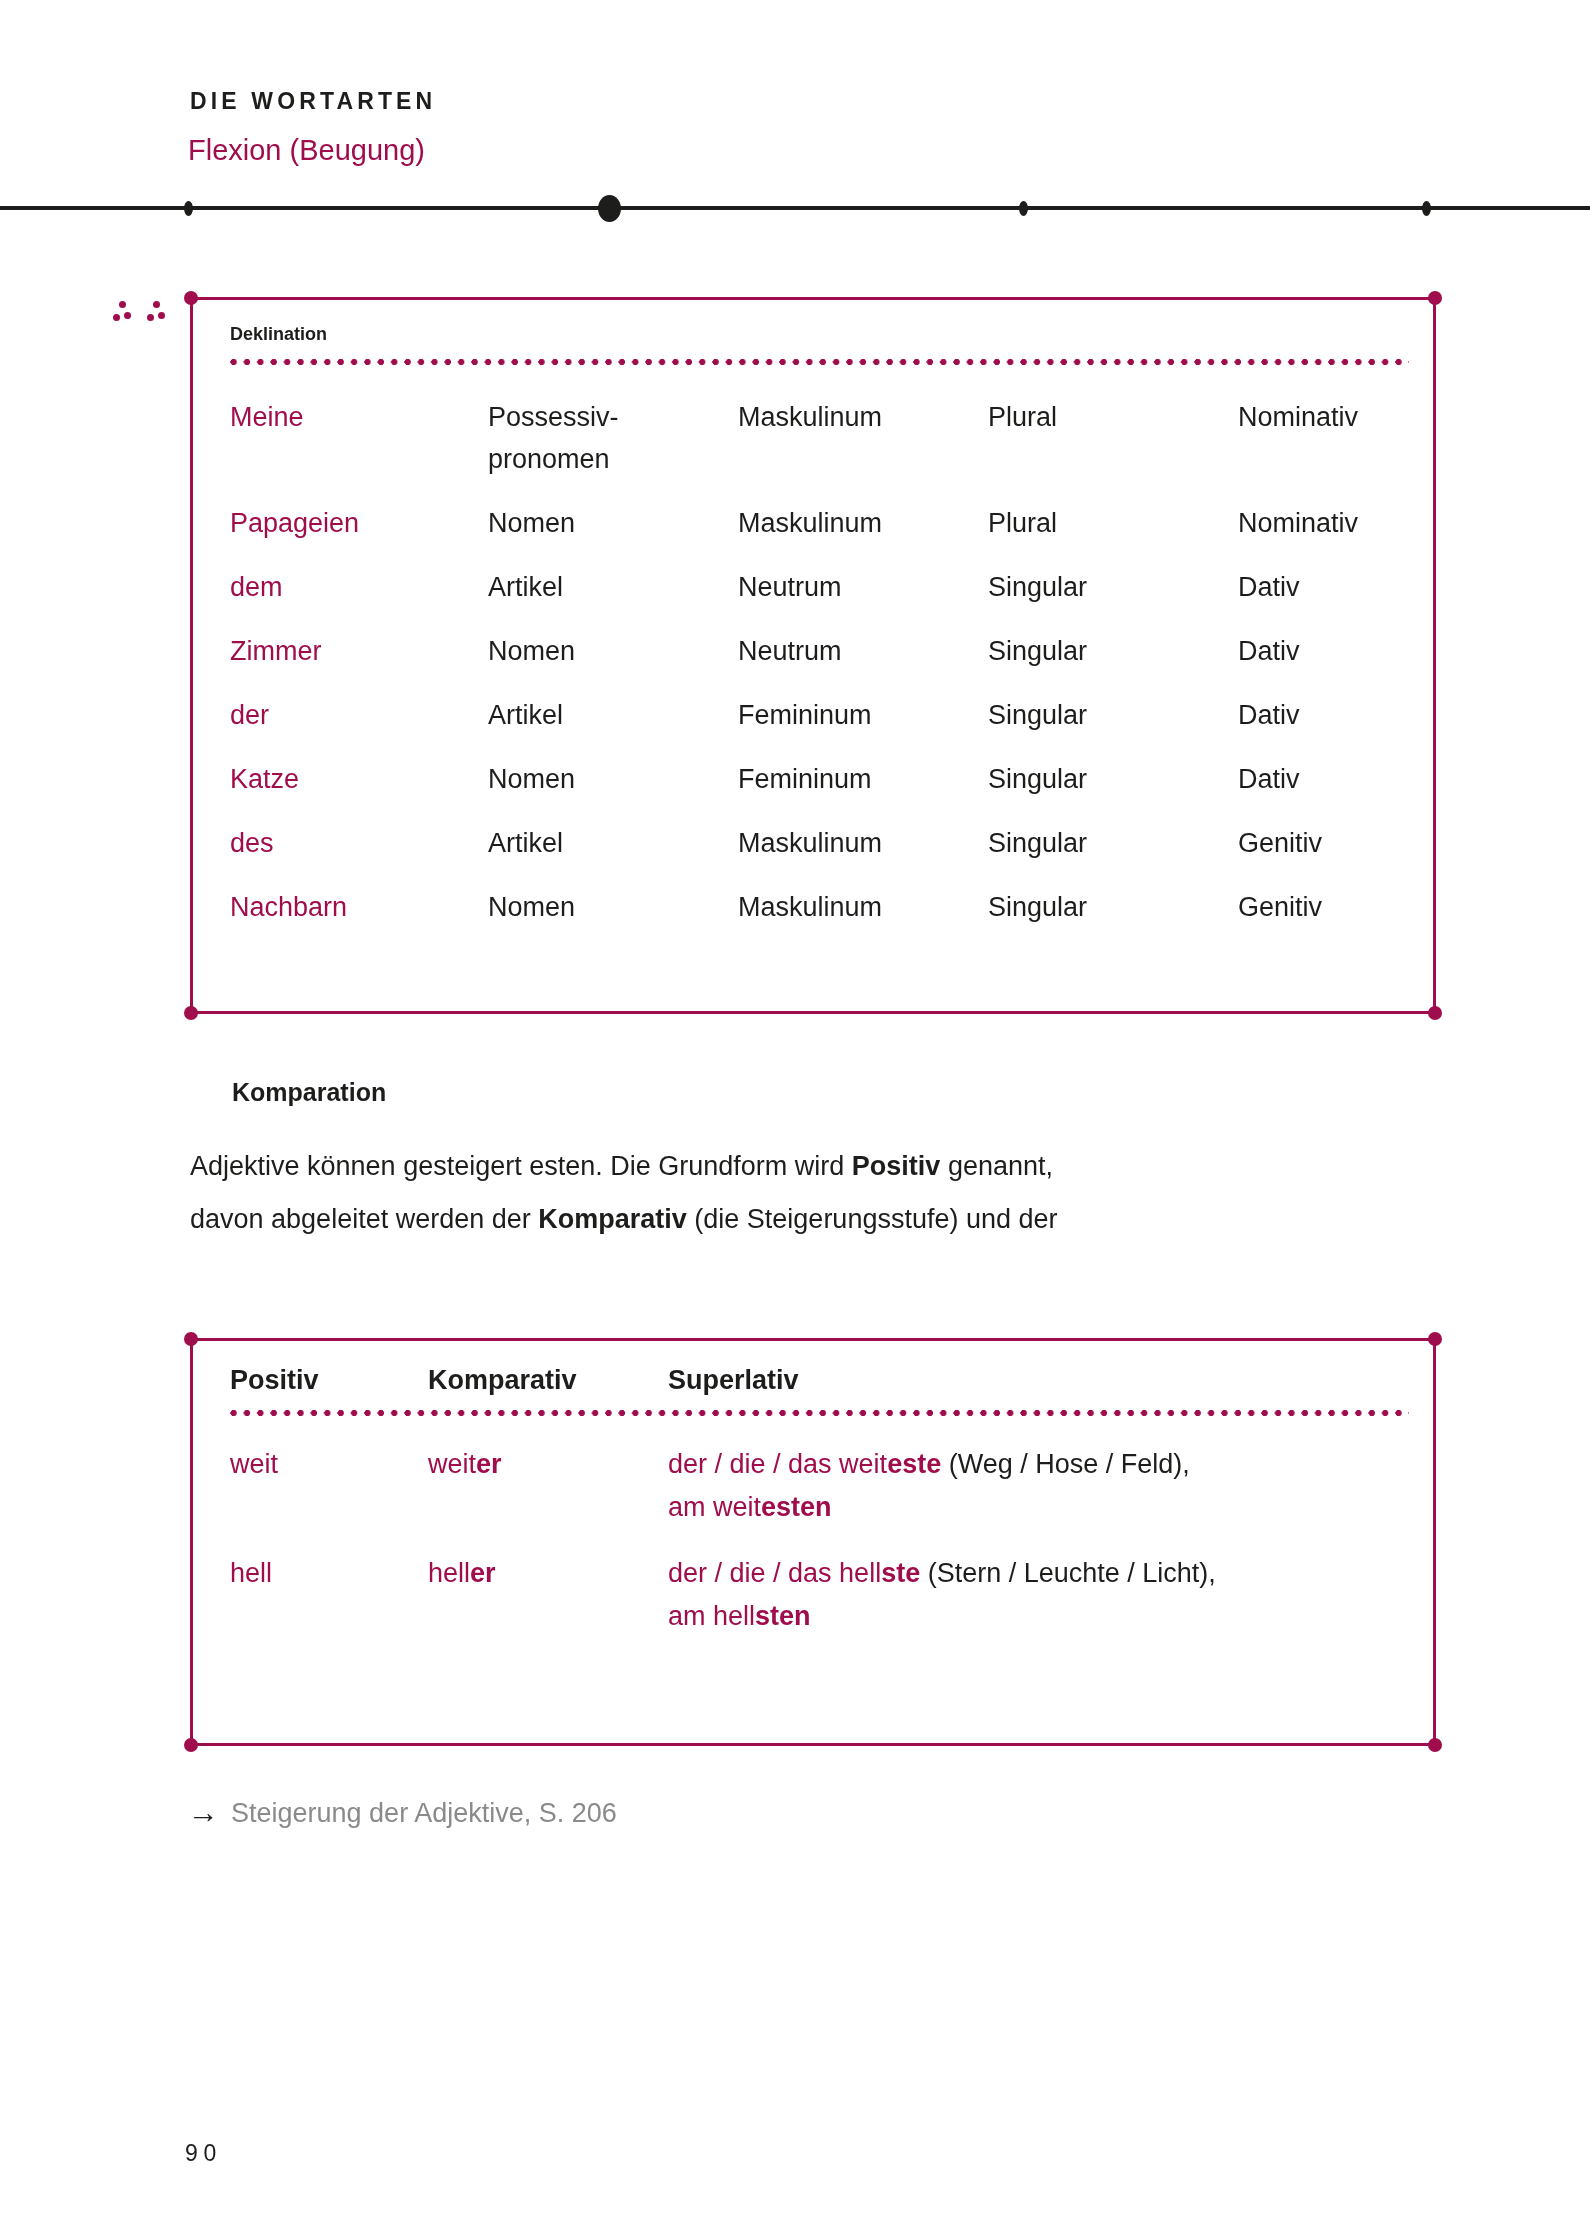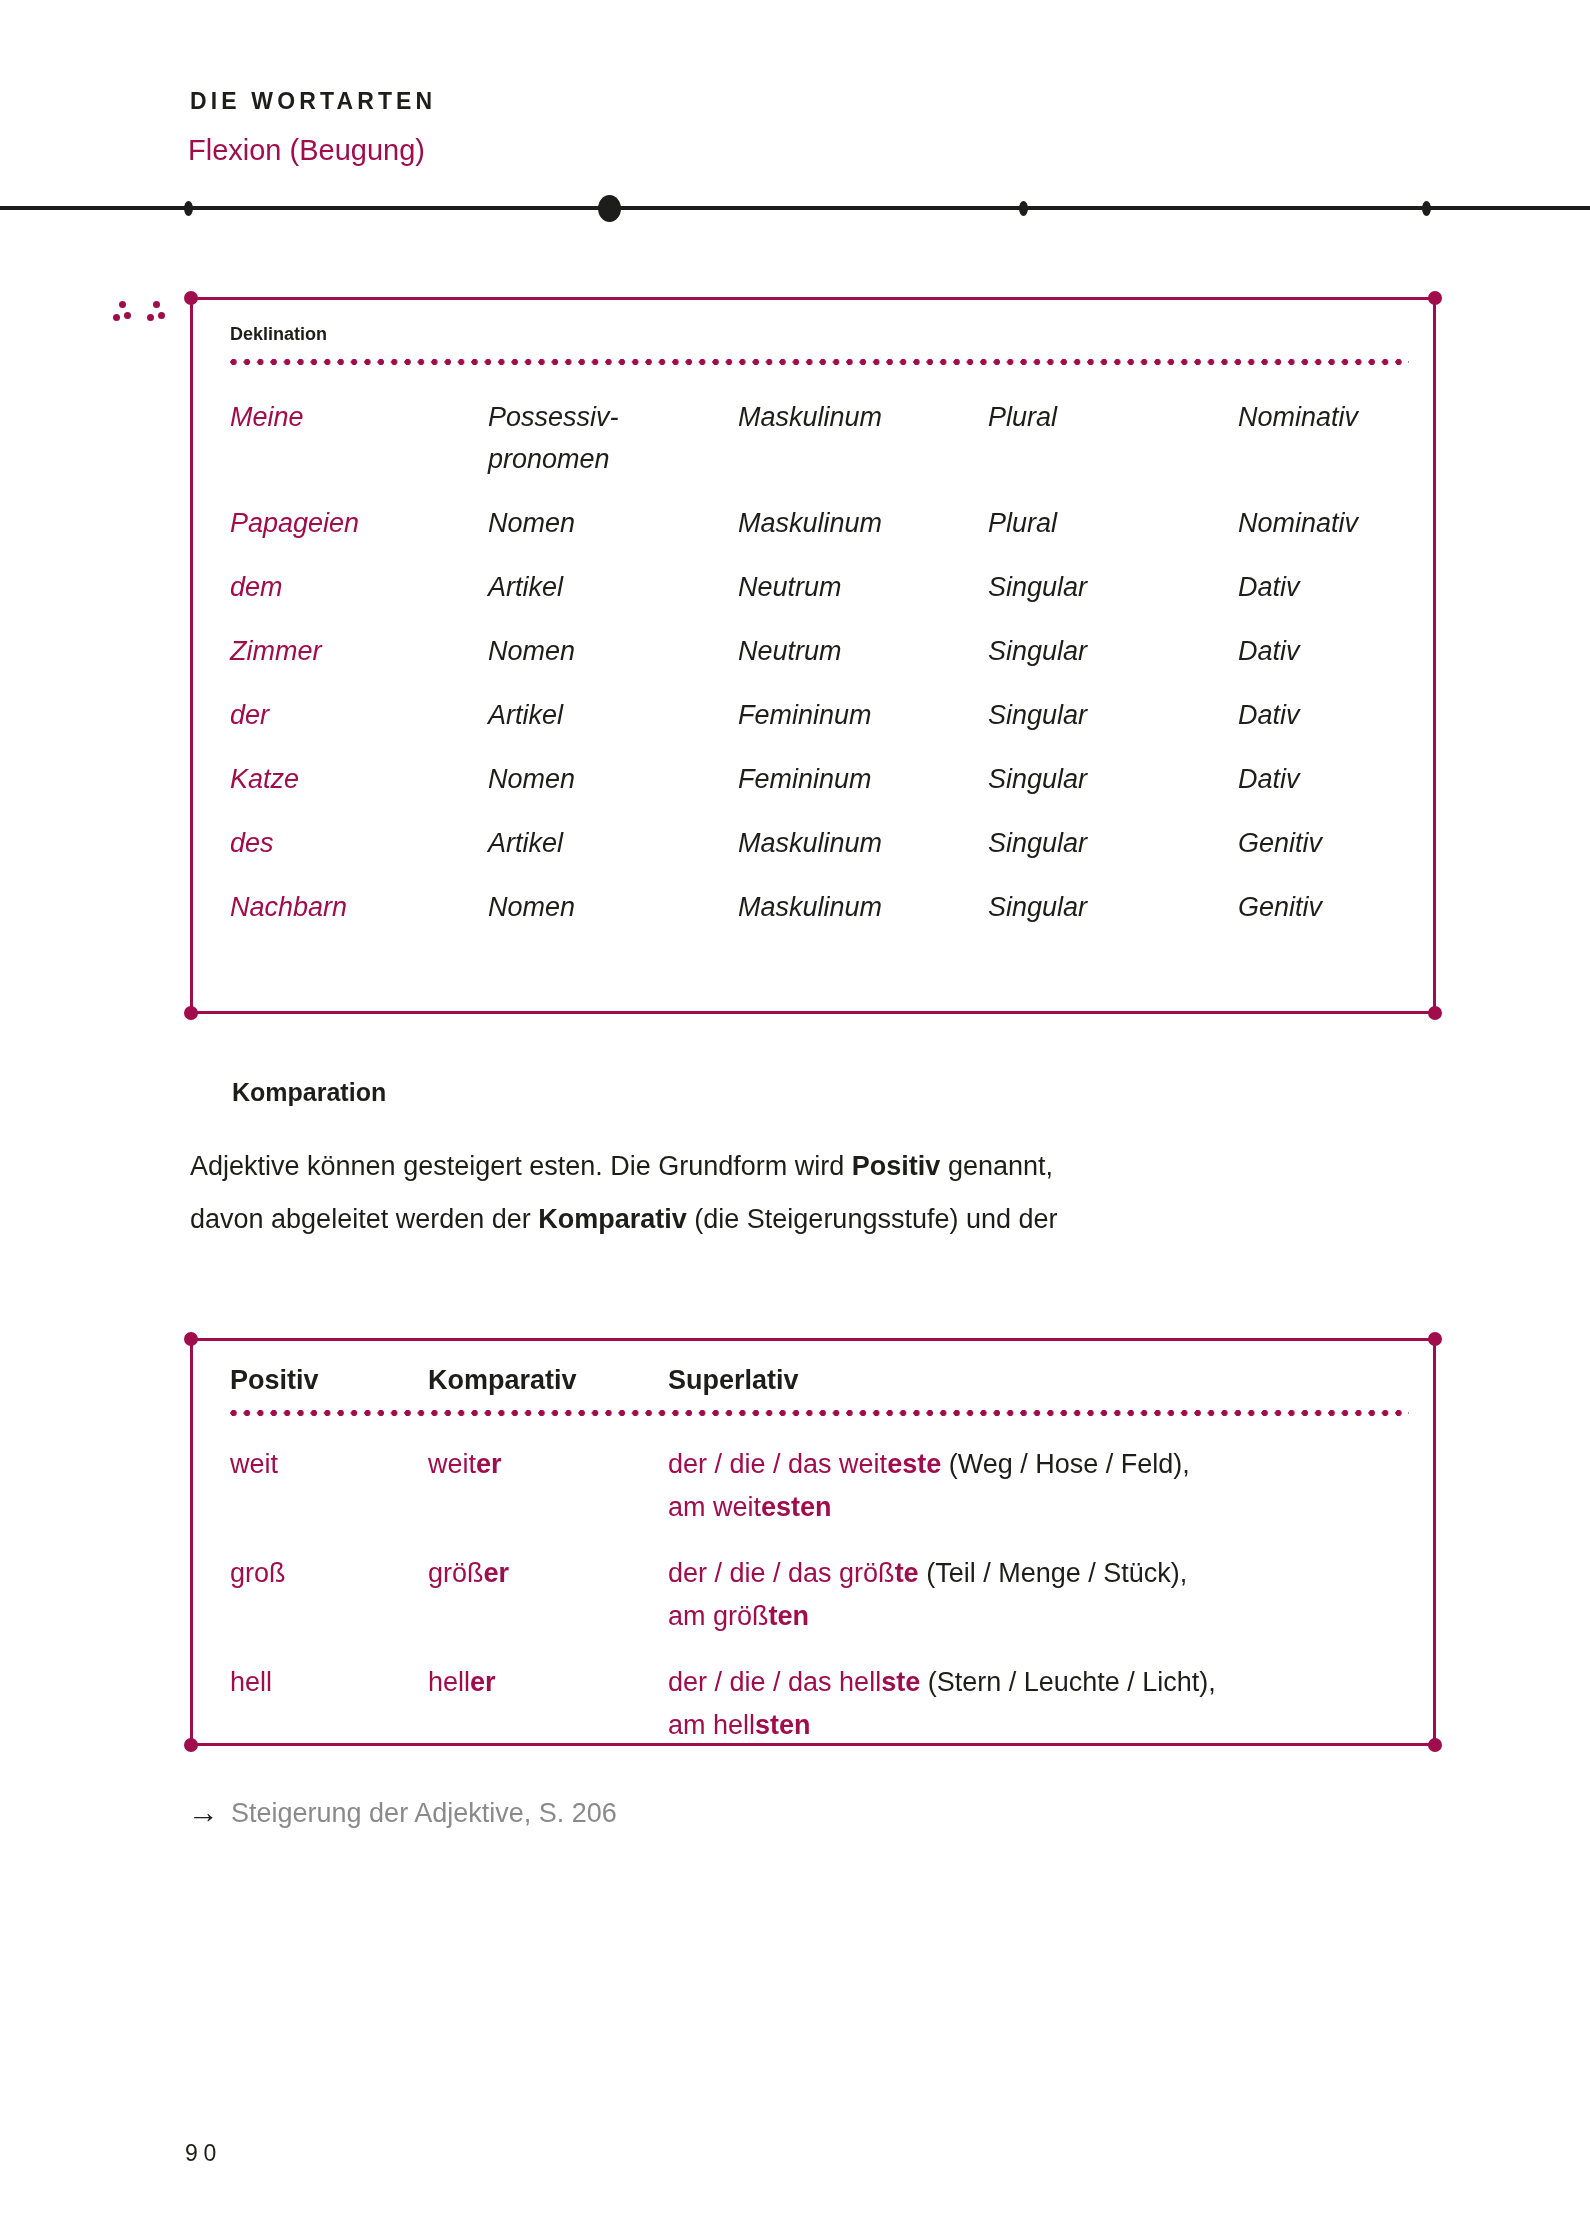--- a/index.html
+++ b/index.html
@@ -38,21 +38,21 @@
   .cdot.tl{left:-9px;top:-9px;} .cdot.tr{right:-9px;top:-9px;}
   .cdot.bl{left:-9px;bottom:-9px;} .cdot.br{right:-9px;bottom:-9px;}
 
   .box-title{font-size:18px;font-weight:700;color:var(--ink);}
   .dotted{height:8px;margin-top:13px;background-image:radial-gradient(circle at 3.5px 4px,var(--red) 3px,rgba(0,0,0,0) 3.3px);background-size:13.4px 8px;background-repeat:repeat-x;}
 
   
   .grid5{display:grid;grid-template-columns:258px 250px 250px 250px auto;}
   .thead{margin-top:23px;font-weight:700;font-size:27px;}
   .tbody{margin-top:30px;}
-  .drow{font-size:27px;line-height:42px;margin-bottom:22px;font-style:italic;}
+  .drow{font-size:27px;line-height:42px;margin-bottom:22px;}
   .cell-word{color:var(--red);}
   .cell{color:var(--ink);white-space:pre-line;}
 
   
   .section-heading{position:absolute;left:188px;top:1078px;font-size:25px;font-weight:700;color:var(--ink);margin-left:44px;}
   .para{position:absolute;left:190px;top:1140px;width:1220px;font-size:27px;color:var(--ink);}
   .para .pline{line-height:53px;}
   .para b{font-weight:700;}
 
   
@@ -195,28 +195,20 @@
     <div class="tbody2">
       <div class="grid3 crow">
         <span class="redtx">weit</span>
         <span><span class="redtx">weit</span><span class="redbold">er</span></span>
         <span>
           <span class="supl1"><span class="redtx">der / die / das weit</span><span class="redbold">este</span><span class="blacktx"> (Weg / Hose / Feld),</span></span><br>
           <span class="supl2"><span class="redtx">am weit</span><span class="redbold">esten</span></span>
         </span>
       </div>
       <div class="grid3 crow">
-        <span class="redtx">groß</span>
-        <span><span class="redtx">größ</span><span class="redbold">er</span></span>
-        <span>
-          <span class="supl1"><span class="redtx">der / die / das größ</span><span class="redbold">te</span><span class="blacktx"> (Teil / Menge / Stück),</span></span><br>
-          <span class="supl2"><span class="redtx">am größ</span><span class="redbold">ten</span></span>
-        </span>
-      </div>
-      <div class="grid3 crow">
         <span class="redtx">hell</span>
         <span><span class="redtx">hell</span><span class="redbold">er</span></span>
         <span>
           <span class="supl1"><span class="redtx">der / die / das hell</span><span class="redbold">ste</span><span class="blacktx"> (Stern / Leuchte / Licht),</span></span><br>
           <span class="supl2"><span class="redtx">am hell</span><span class="redbold">sten</span></span>
         </span>
       </div>
     </div>
   </section>
 

